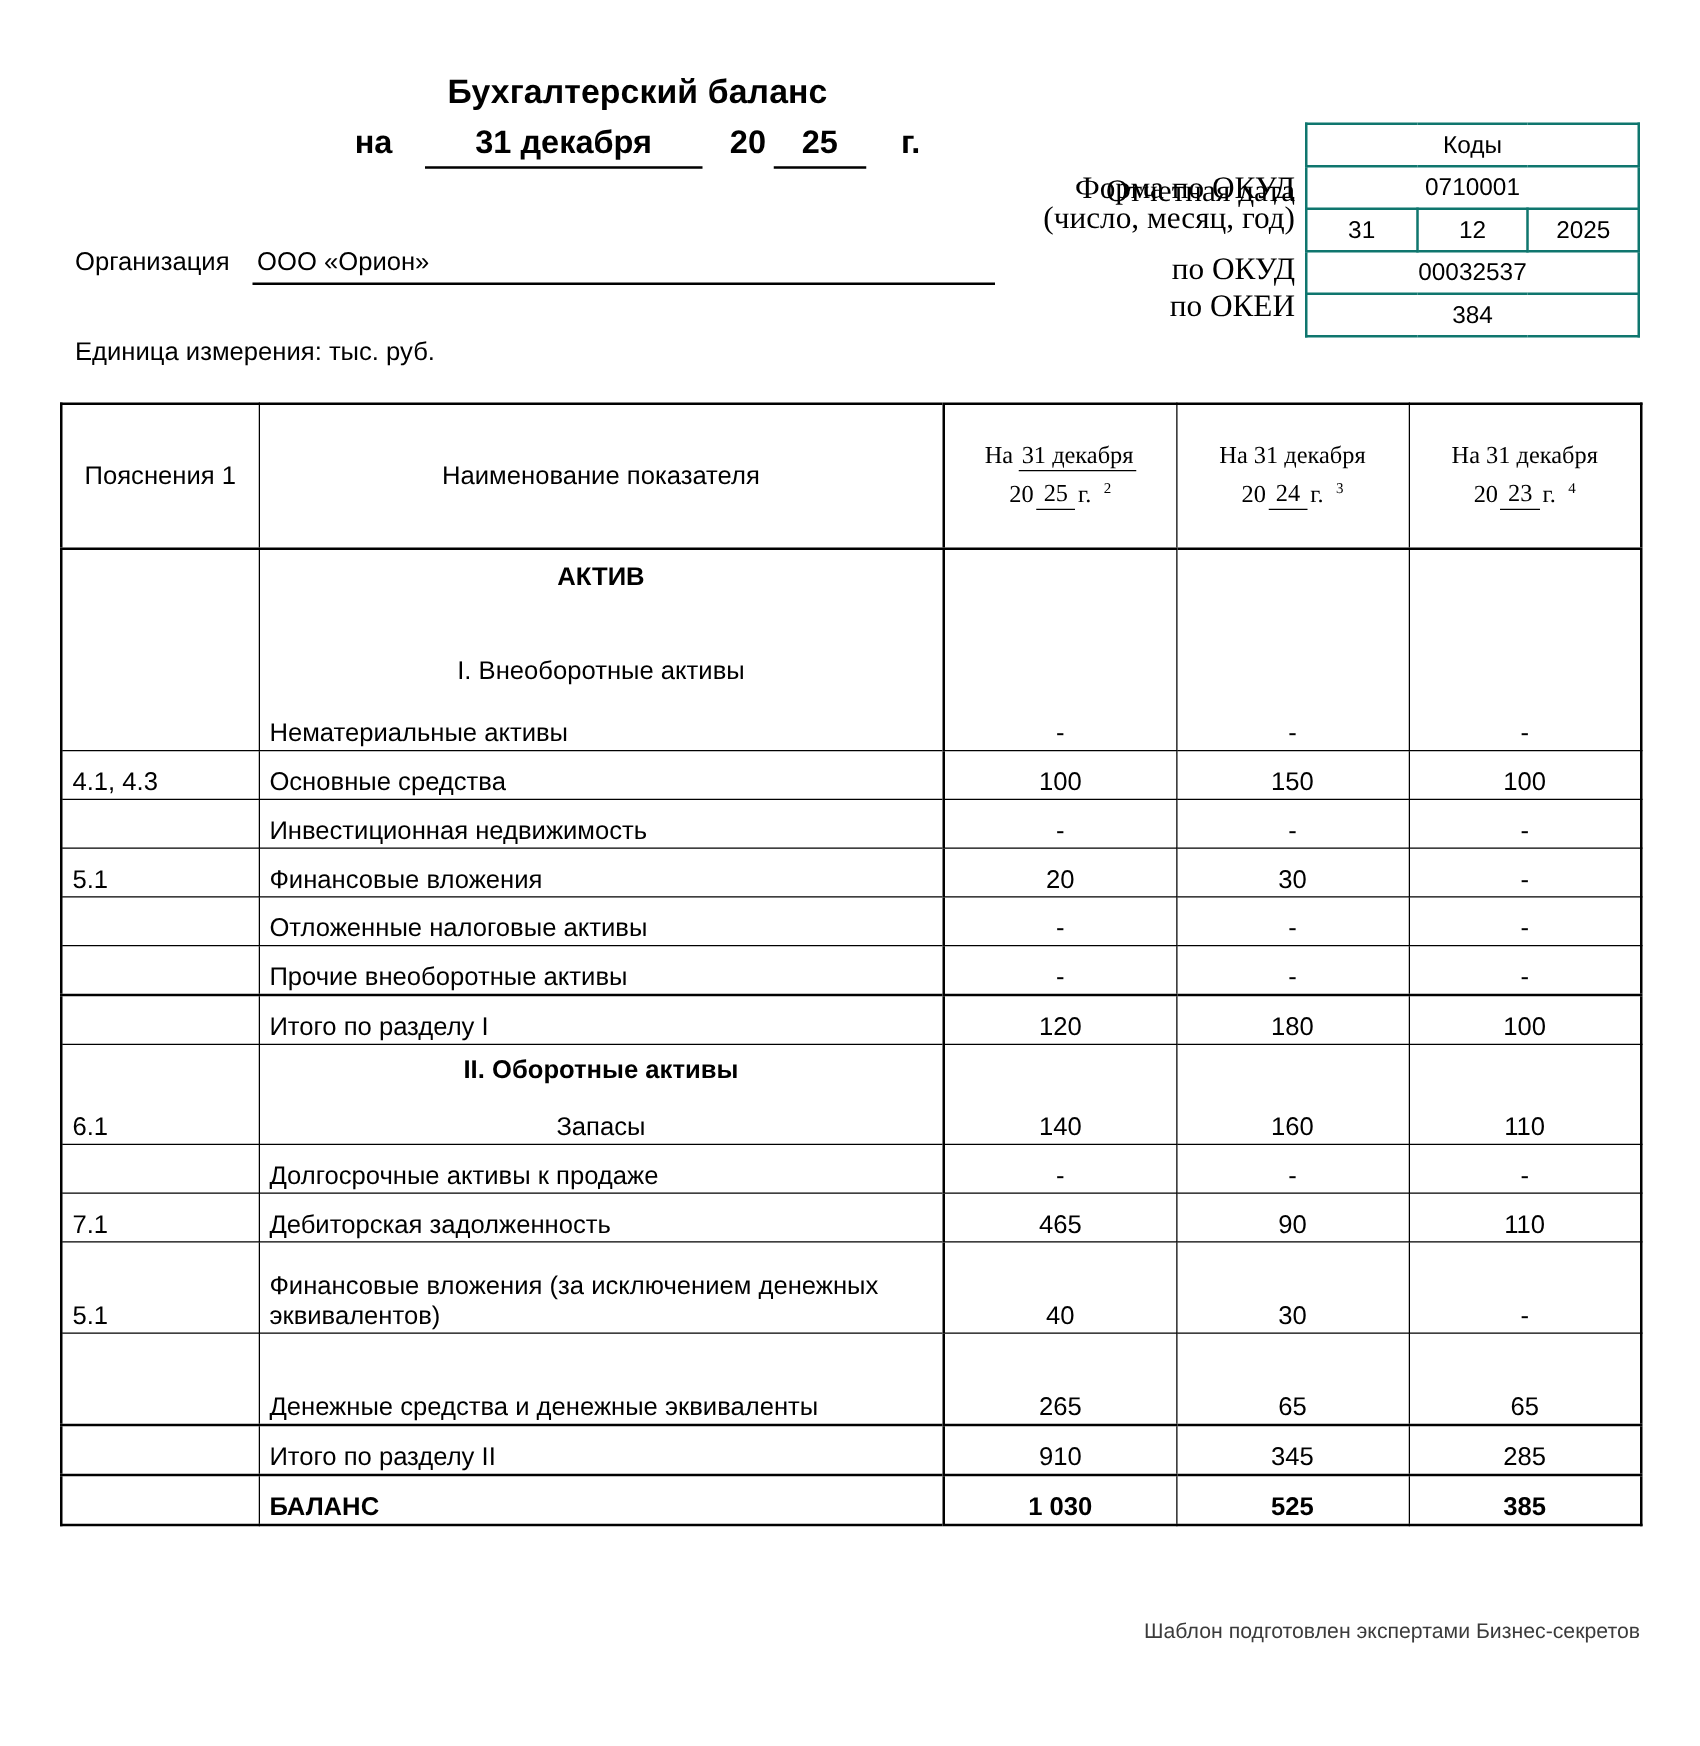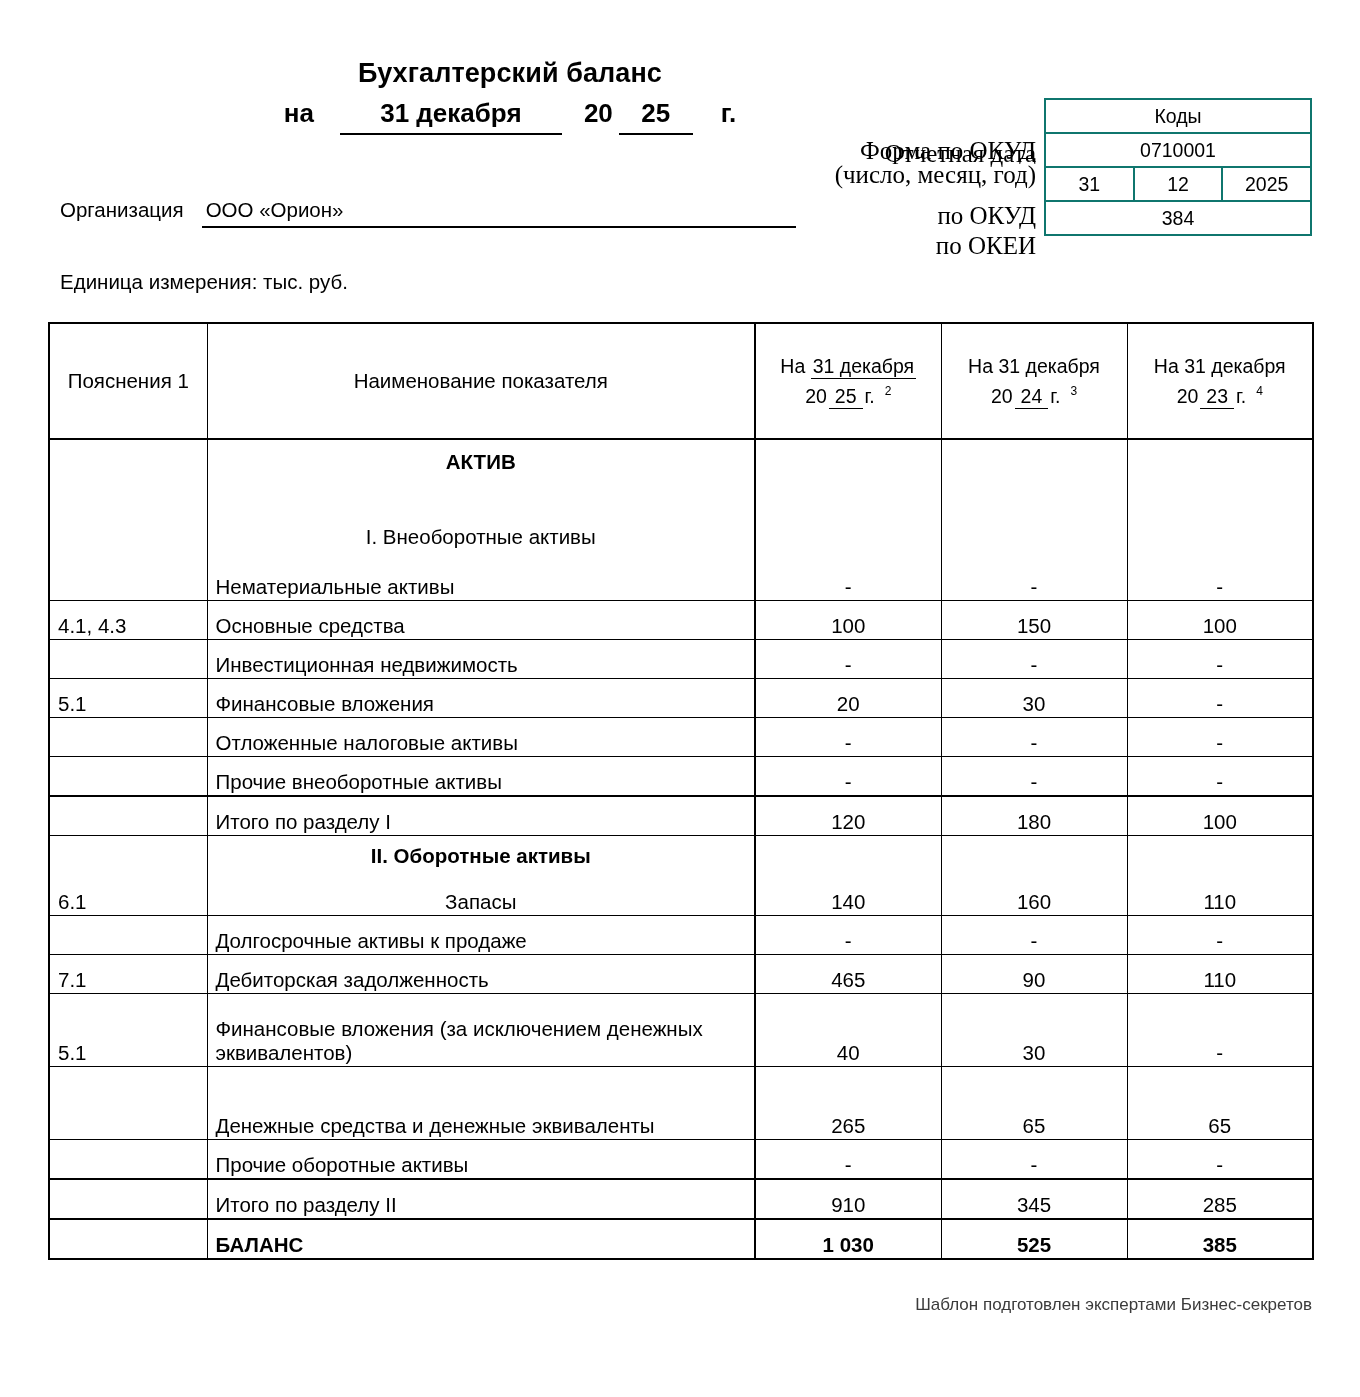--- a/index.html
+++ b/index.html
@@ -157,20 +157,21 @@
     height: 106px;
     padding: 4px 6px;
   }
   
   .sep-left { border-left-width: 2.6px !important; }
 
   .hd-period {
     font-size: 19.5px;
     line-height: 1.25;
     white-space: nowrap;
+    font-family: Liberation Serif, serif;
   }
   .hd-period .row1 { display: block; }
   .hd-period .row2 { display: block; margin-top: 5px; }
   .u-line {
     border-bottom: 1.8px solid #000;
     padding: 0 2px 1px 2px;
   }
   .u-yr {
     border-bottom: 1.8px solid #000;
     padding: 0 6px 1px 6px;
@@ -237,20 +238,23 @@
     </tr>
     <tr>
       <td colspan="3">0710001</td>
     </tr>
     <tr>
       <td class="date-cell">31</td>
       <td class="date-cell">12</td>
       <td class="date-cell">2025</td>
     </tr>
     <tr>
+      <td colspan="3">00032537</td>
+    </tr>
+    <tr>
       <td colspan="3">384</td>
     </tr>
   </tbody>
 </table>
 
 <div class="org-row">
   <span class="org-label">Организация</span>
   <span class="org-value">ООО «Орион»</span>
 </div>
 
@@ -406,27 +410,20 @@
       </tr>
 
       <tr class="r-two">
         <td class="note"></td>
         <td class="name">Денежные средства и денежные эквиваленты</td>
         <td class="val sep-left">265</td>
         <td class="val">65</td>
         <td class="val">65</td>
       </tr>
 
-      <tr class="r-std">
-        <td class="note"></td>
-        <td class="name">Прочие оборотные активы</td>
-        <td class="val sep-left">-</td>
-        <td class="val">-</td>
-        <td class="val">-</td>
-      </tr>
 
       <tr class="r-std total">
         <td class="note"></td>
         <td class="name">Итого по разделу II</td>
         <td class="val sep-left">910</td>
         <td class="val">345</td>
         <td class="val">285</td>
       </tr>
 
       <tr class="r-std balance-total">

